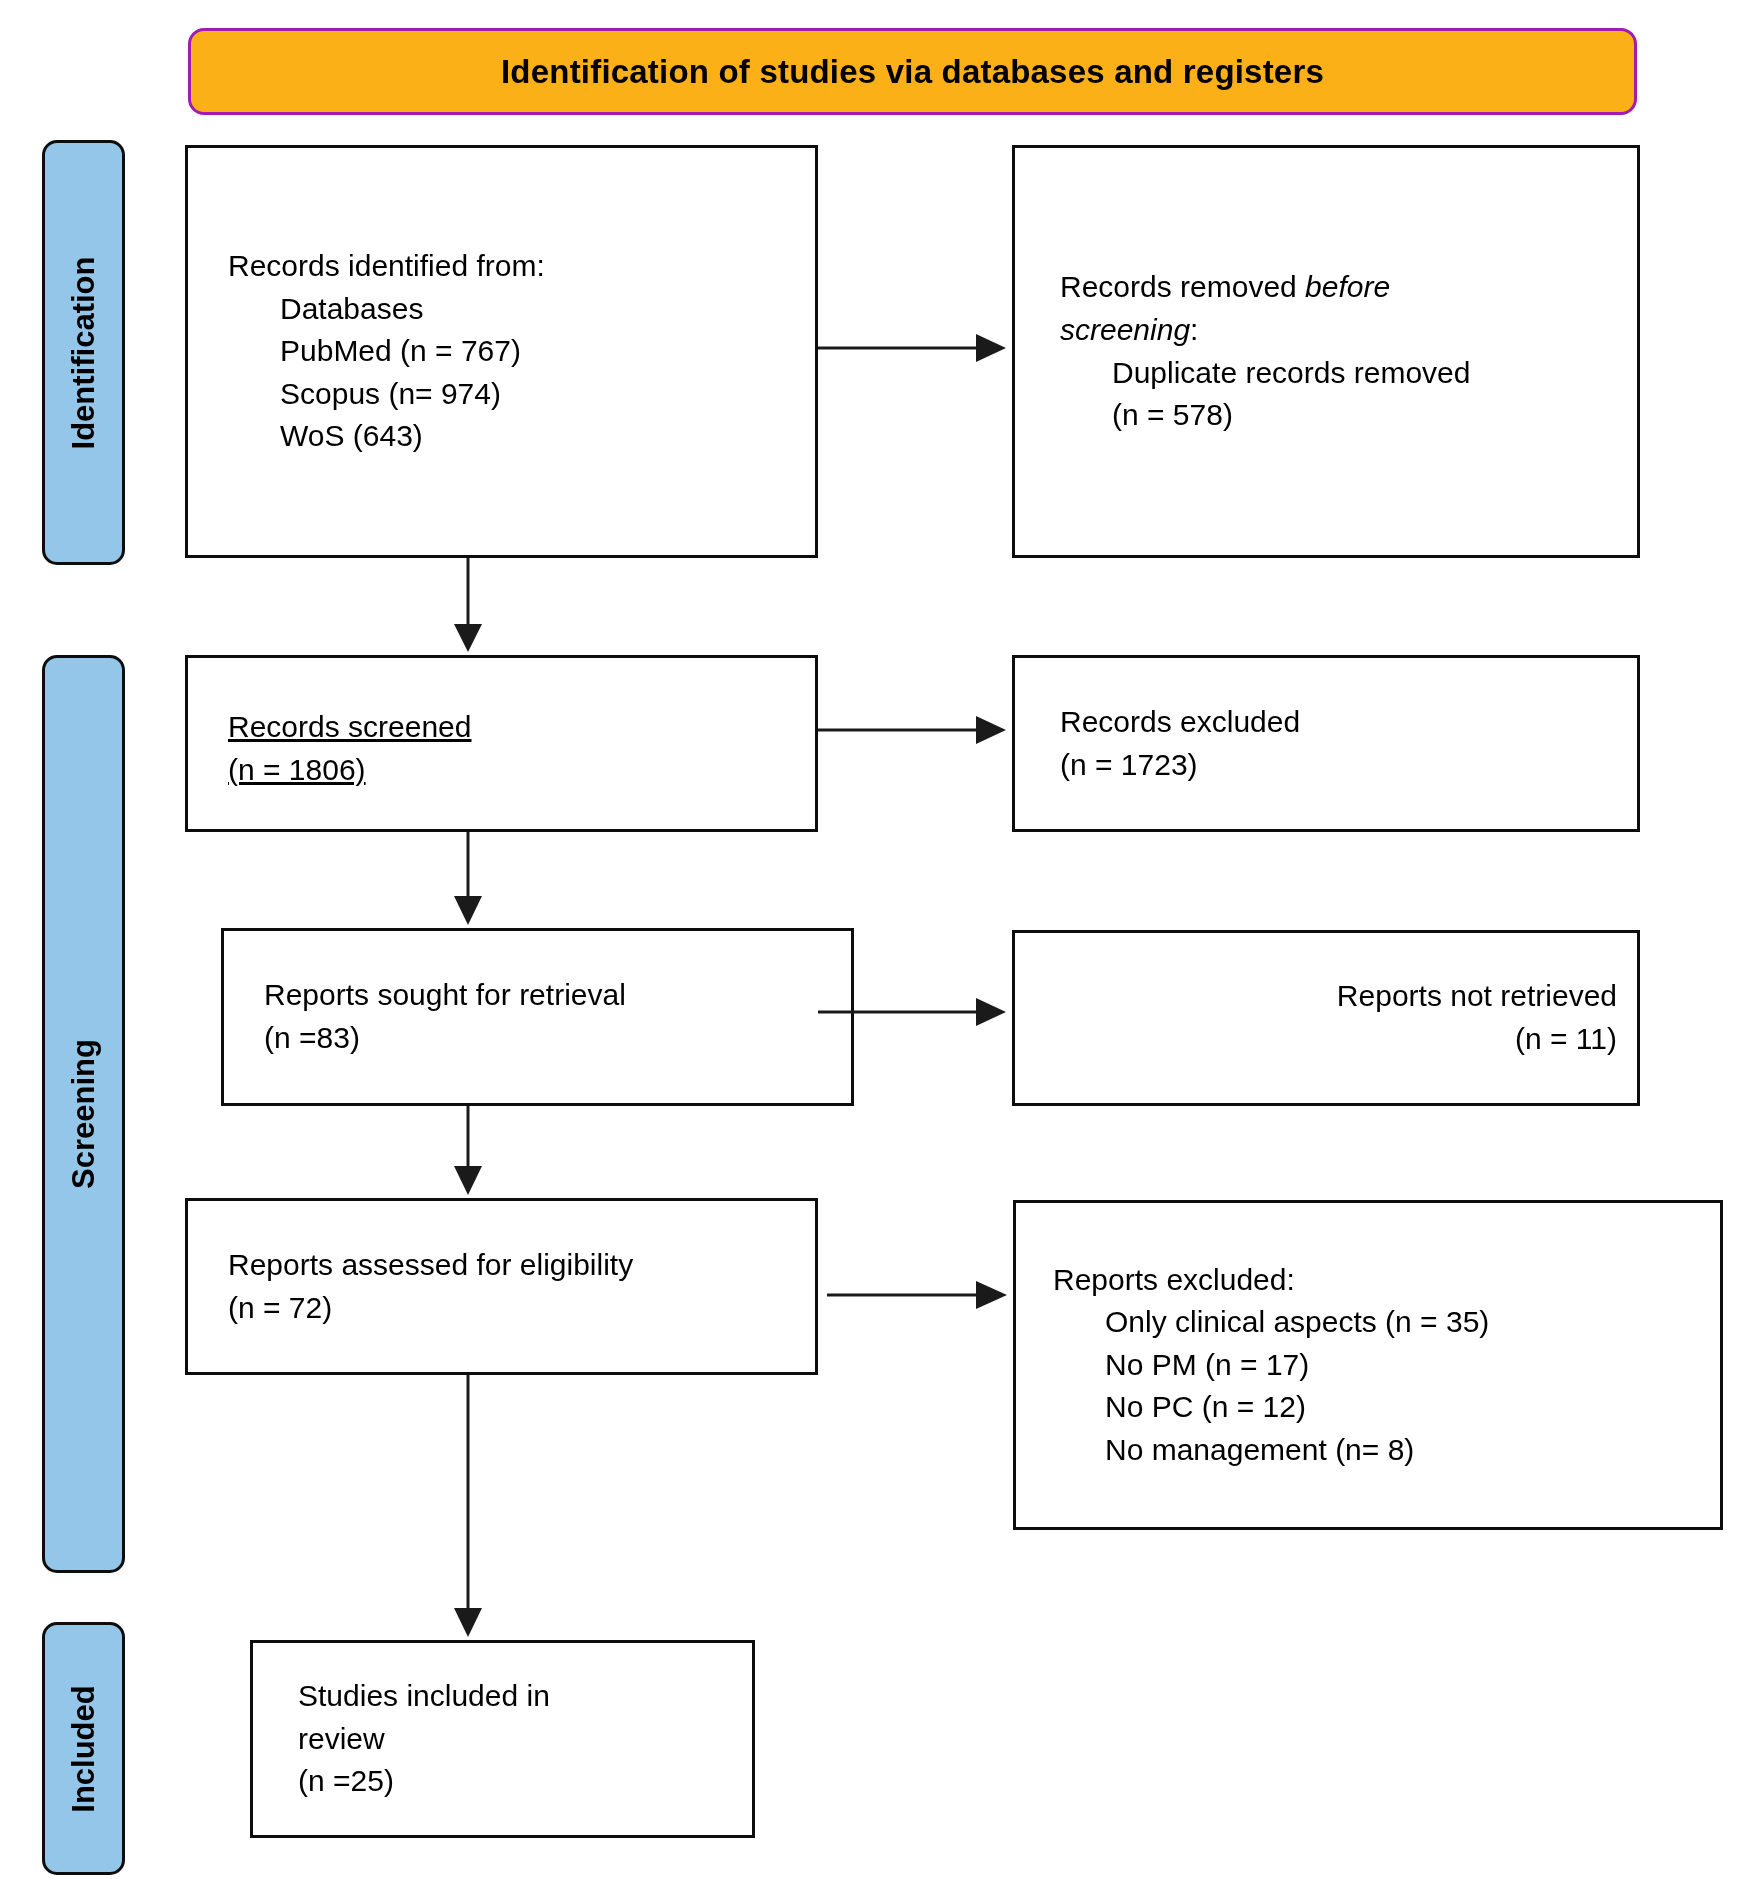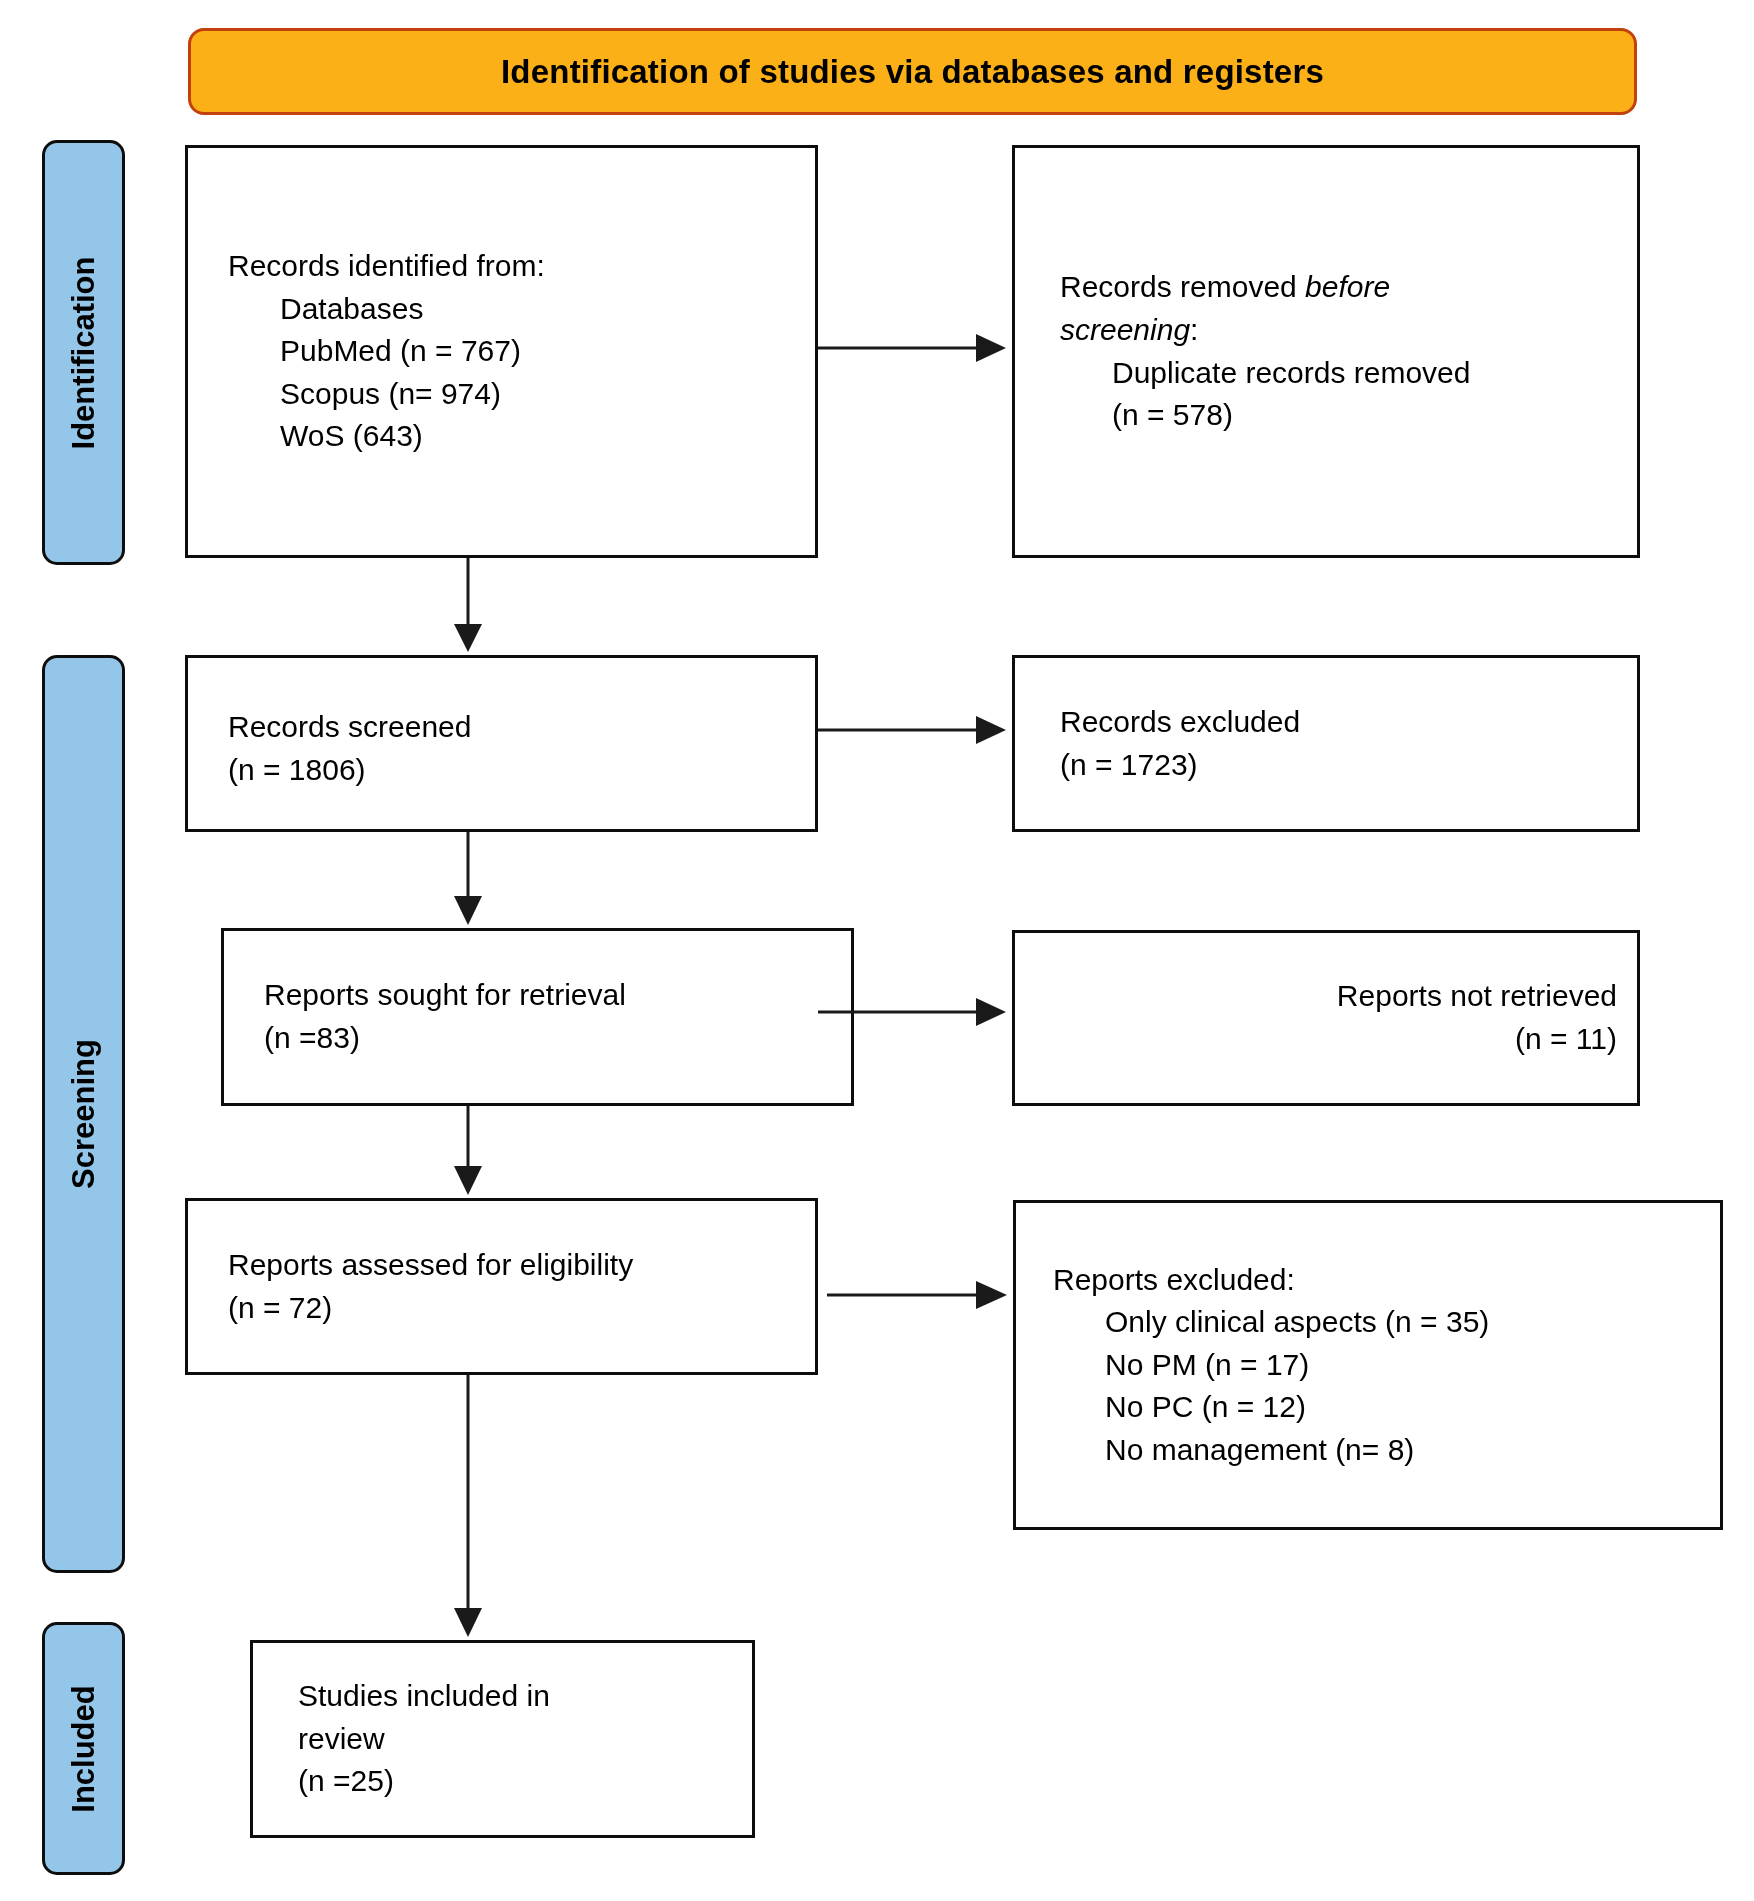--- a/index.html
+++ b/index.html
@@ -8,21 +8,21 @@
     width:1754px;
     height:1901px;
     background:#ffffff;
     font-family:"Liberation Sans", sans-serif;
     color:#000;
   }
   .banner{
     position:absolute;
     left:188px; top:28px; width:1449px; height:87px;
     background:#FBB017;
-    border:3px solid #c2410c;
+    border:3px solid #a21caf;
     border-radius:16px;
     box-sizing:border-box;
     display:flex; align-items:center; justify-content:center;
   }
   .banner-text{
     font-size:33px; font-weight:bold; letter-spacing:0.2px;
   }
   .side-bar{
     position:absolute;
     left:42px; width:83px;
@@ -43,21 +43,21 @@
   .fbox{
     position:absolute;
     background:#ffffff;
     border:3px solid #0d0d0d;
     box-sizing:border-box;
     display:flex; flex-direction:column; justify-content:center;
     font-size:30px; line-height:1.42;
   }
   .b-identified{ left:185px; top:145px; width:633px; height:413px; padding:0 20px 0 40px; }
   .b-removed{ left:1012px; top:145px; width:628px; height:413px; padding:0 120px 0 45px; }
-  .b-screened{ left:185px; top:655px; width:633px; height:177px; padding:11px 20px 0 40px; }
+  .b-screened{ left:185px; top:655px; width:633px; height:177px; padding:11px 20px 0 40px;text-decoration:underline; }
   .b-excluded{ left:1012px; top:655px; width:628px; height:177px; padding:0 20px 0 45px; }
   .b-sought{ left:185px; top:928px; width:633px; height:178px; padding:0 20px 0 40px;margin-left:36px; }
   .b-notretrieved{ left:1012px; top:930px; width:628px; height:176px; padding:0 20px 0 45px;text-align:right; }
   .b-assessed{ left:185px; top:1198px; width:633px; height:177px; padding:0 20px 0 40px; }
   .b-reportsexcluded{ left:1013px; top:1200px; width:710px; height:330px; padding:0 32px 0 37px; }
   .b-included{ left:250px; top:1640px; width:505px; height:198px; padding:0 20px 0 45px; }
   .indent{ padding-left:52px; }
   .it{ font-style:italic; }
   svg.arrows{
     position:absolute; left:0; top:0;

